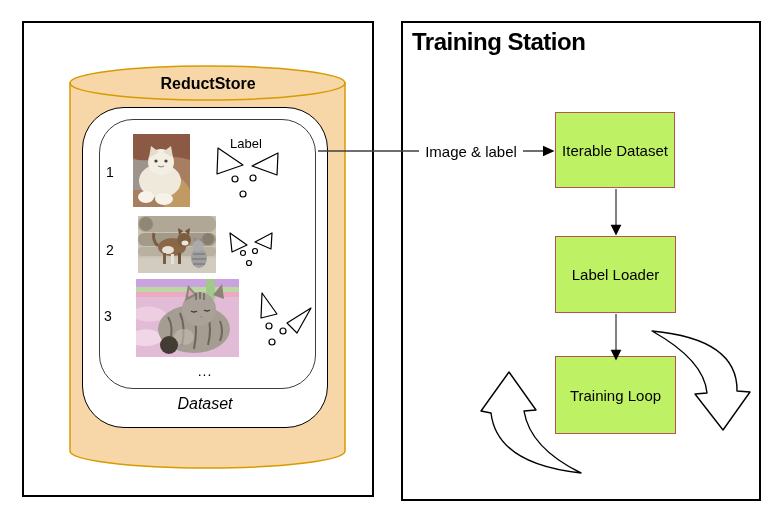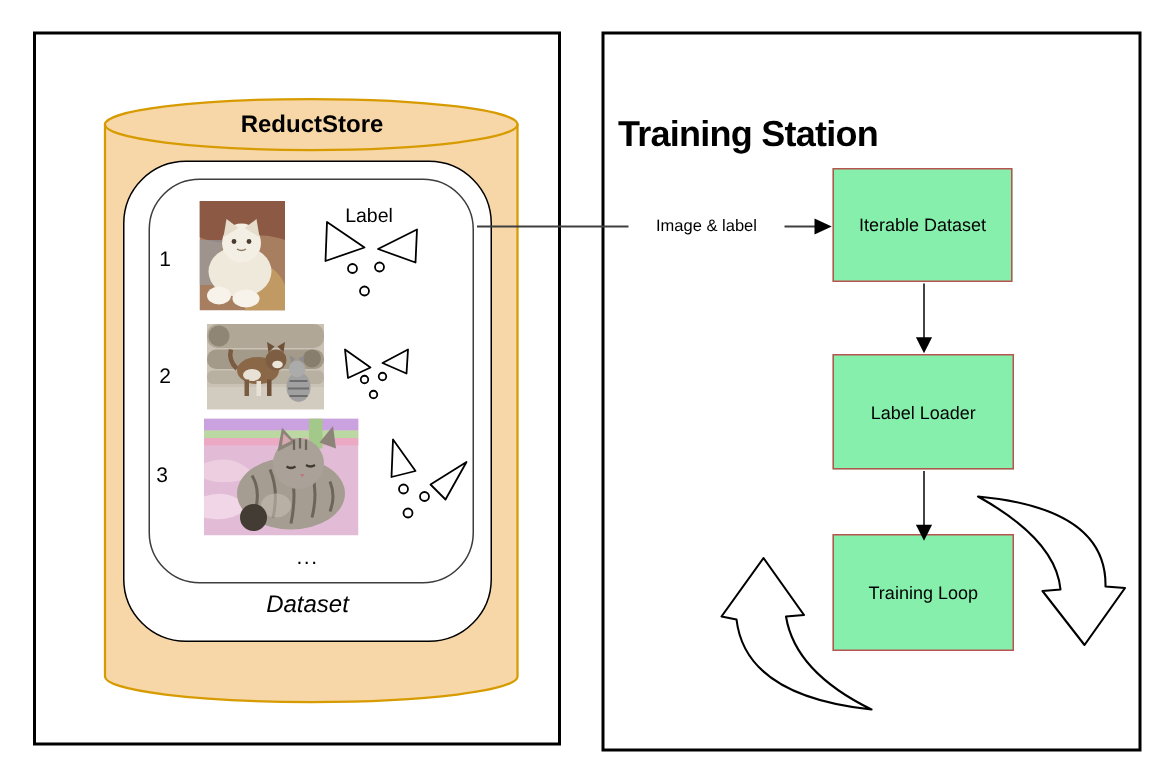--- a/index.html
+++ b/index.html
@@ -10,28 +10,28 @@
   .abs{position:absolute;}
   .ctr{display:flex;align-items:center;justify-content:center;text-align:center;}
   .cyl-label{font-size:16px;font-weight:bold;}
   .rounded{position:absolute;background:#fff;box-sizing:border-box;}
   .outer-rect{border:1.6px solid #000;border-radius:42px;}
   .inner-rect{border:1.3px solid #3d3d3d;border-radius:34px;}
   .num{font-size:14px;}
   .small-caption{font-size:13px;}
   .dataset-label{font-size:16px;font-style:italic;}
   .ellipsis{font-size:14px;letter-spacing:1px;}
-  .node{position:absolute;background:#86efac;border:1.5px solid #B85450;box-sizing:border-box;
-        font-size:12px;display:flex;align-items:center;justify-content:center;text-align:center;}
+  .node{position:absolute;background:#bef264;border:1.5px solid #B85450;box-sizing:border-box;
+        font-size:15px;display:flex;align-items:center;justify-content:center;text-align:center;}
   .overlay{position:absolute;left:0;top:0;width:781px;height:522px;z-index:5;pointer-events:none;}
   .overlay line{stroke:#3f3f3f;stroke-width:1.3;}
   .overlay .head{fill:#000;stroke:none;}
   .overlay .curved{fill:#fff;stroke:#000;stroke-width:1.4;stroke-linejoin:round;}
   .connector-label{position:absolute;left:419px;top:142px;width:104px;height:18px;background:#fff;
-        font-size:11px;z-index:6;display:flex;align-items:center;justify-content:center;white-space:nowrap;}
+        font-size:15px;z-index:6;display:flex;align-items:center;justify-content:center;white-space:nowrap;}
   .glyph polygon{fill:#fff;stroke:#000;stroke-width:1.2;stroke-linejoin:round;}
   .glyph circle{fill:#fff;stroke:#000;stroke-width:1.2;}
 </style>
 </head>
 <body>
 
 <div class="stage">
 
   <div class="panel" style="left:22px;top:21px;width:352px;height:476px;"></div>
 
@@ -129,21 +129,21 @@
   </svg>
   <svg class="abs glyph" style="left:255px;top:290px;z-index:3;" width="65" height="58" viewBox="0 0 65 58">
     <polygon points="7,3 6,28 22,24"></polygon>
     <polygon points="56,18 32,33 42,43"></polygon>
     <circle cx="14" cy="36" r="3"></circle>
       <circle cx="28" cy="41" r="3"></circle>
       <circle cx="17" cy="52" r="3"></circle>
   </svg>
 
   <div class="panel" style="left:401px;top:21px;width:360px;height:480px;"></div>
-  <div class="panel-title" style="left:412px;top:28px;margin-top:48px;">Training Station</div>
+  <div class="panel-title" style="left:412px;top:28px;">Training Station</div>
 
   <div class="node" style="left:555px;top:112px;width:120px;height:76px;">
     <span>Iterable Dataset</span>
   </div>
   <div class="node" style="left:555px;top:236px;width:121px;height:77px;">
     <span>Label Loader</span>
   </div>
   <div class="node" style="left:555px;top:356px;width:121px;height:78px;">
     <span>Training Loop</span>
   </div>

